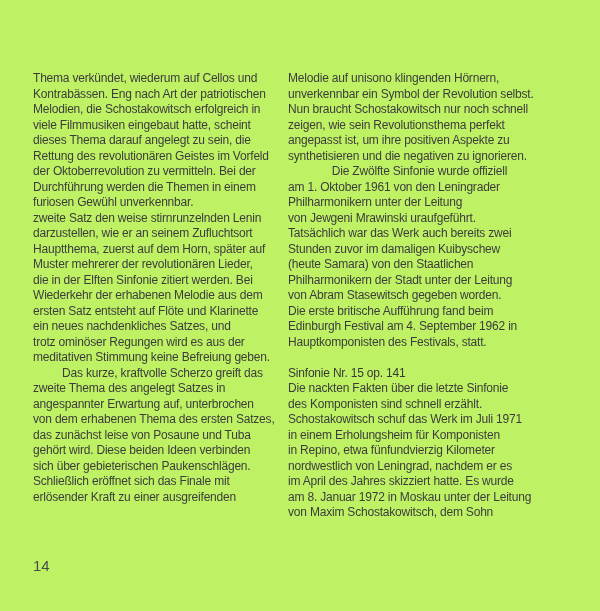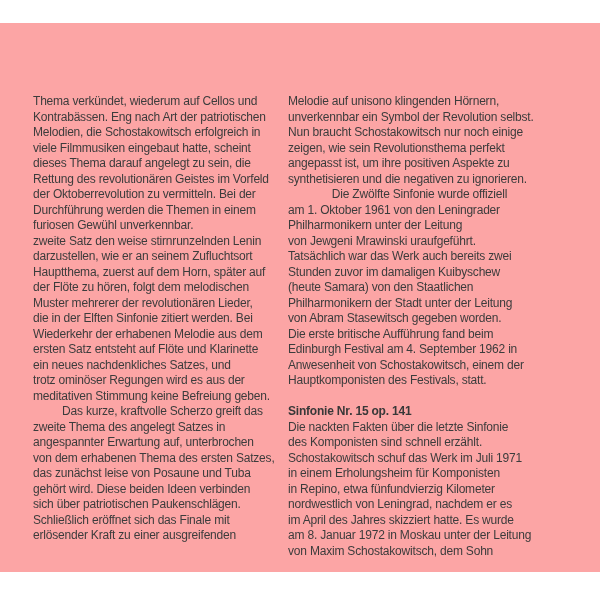--- a/index.html
+++ b/index.html
@@ -3,56 +3,55 @@
 <meta charset="utf-8">
 <style>
   html, body {
     margin: 0;
     padding: 0;
     background: #ffffff;
   }
   .page {
     position: relative;
     width: 600px;
-    height: 549px;
-    background: #fca5a5;
+    height: 611px;
+    background: #bef264;
     color: #3c3c3c;
     font-family: "Liberation Sans", "DejaVu Sans", sans-serif;
     font-size: 12px;
     letter-spacing: -0.2px;
     overflow: hidden;
-    margin-top: 23px;
   }
   .columns {
     position: absolute;
     left: 33px;
     top: 71px;
     display: flex;
     gap: 9px;
   }
   .col { flex: 0 0 auto; }
   .col-left  { width: 246px; }
   .col-right { width: 250px; }
   .block { margin: 0; padding: 0; }
   .line {
     height: 15.5px;
     line-height: 15.5px;
     white-space: pre;
   }
   .line.indent { padding-left: 13px; text-align: center; }
   .heading .line {
-    font-weight: 700;
+    font-weight: 400;
     color: #383838;
   }
   .spacer { height: 15.5px; }
   .page-number {
     position: absolute;
-    left: 20px;
+    left: 33px;
     top: 558px;
-    font-size: 12px;
+    font-size: 15px;
     line-height: 15px;
     color: #4a4a4a;
   }
 </style>
 </head>
 <body>
 
 <div class="page">
   <div class="columns">
     <div class="col col-left">
@@ -64,63 +63,61 @@
           <div class="line">dieses Thema darauf angelegt zu sein, die</div>
           <div class="line">Rettung des revolutionären Geistes im Vorfeld</div>
           <div class="line">der Oktoberrevolution zu vermitteln. Bei der</div>
           <div class="line">Durchführung werden die Themen in einem</div>
           <div class="line">furiosen Gewühl unverkennbar.</div>
         </div>
         <div class="block para">
           <div class="line">zweite Satz den weise stirnrunzelnden Lenin</div>
           <div class="line">darzustellen, wie er an seinem Zufluchtsort</div>
           <div class="line">Hauptthema, zuerst auf dem Horn, später auf</div>
-          <div class="line">der Flöte zu hören, folgt dem melodischen</div>
           <div class="line">Muster mehrerer der revolutionären Lieder,</div>
           <div class="line">die in der Elften Sinfonie zitiert werden. Bei</div>
           <div class="line">Wiederkehr der erhabenen Melodie aus dem</div>
           <div class="line">ersten Satz entsteht auf Flöte und Klarinette</div>
           <div class="line">ein neues nachdenkliches Satzes, und</div>
           <div class="line">trotz ominöser Regungen wird es aus der</div>
           <div class="line">meditativen Stimmung keine Befreiung geben.</div>
         </div>
         <div class="block para">
           <div class="line indent">Das kurze, kraftvolle Scherzo greift das</div>
           <div class="line">zweite Thema des angelegt Satzes in</div>
           <div class="line">angespannter Erwartung auf, unterbrochen</div>
           <div class="line">von dem erhabenen Thema des ersten Satzes,</div>
           <div class="line">das zunächst leise von Posaune und Tuba</div>
           <div class="line">gehört wird. Diese beiden Ideen verbinden</div>
-          <div class="line">sich über patriotischen Paukenschlägen.</div>
+          <div class="line">sich über gebieterischen Paukenschlägen.</div>
           <div class="line">Schließlich eröffnet sich das Finale mit</div>
           <div class="line">erlösender Kraft zu einer ausgreifenden</div>
         </div>
       </div>
     <div class="col col-right">
         <div class="block para">
           <div class="line">Melodie auf unisono klingenden Hörnern,</div>
           <div class="line">unverkennbar ein Symbol der Revolution selbst.</div>
-          <div class="line">Nun braucht Schostakowitsch nur noch einige</div>
+          <div class="line">Nun braucht Schostakowitsch nur noch schnell</div>
           <div class="line">zeigen, wie sein Revolutionsthema perfekt</div>
           <div class="line">angepasst ist, um ihre positiven Aspekte zu</div>
           <div class="line">synthetisieren und die negativen zu ignorieren.</div>
         </div>
         <div class="block para">
           <div class="line indent">Die Zwölfte Sinfonie wurde offiziell</div>
           <div class="line">am 1. Oktober 1961 von den Leningrader</div>
           <div class="line">Philharmonikern unter der Leitung</div>
           <div class="line">von Jewgeni Mrawinski uraufgeführt.</div>
           <div class="line">Tatsächlich war das Werk auch bereits zwei</div>
           <div class="line">Stunden zuvor im damaligen Kuibyschew</div>
           <div class="line">(heute Samara) von den Staatlichen</div>
           <div class="line">Philharmonikern der Stadt unter der Leitung</div>
           <div class="line">von Abram Stasewitsch gegeben worden.</div>
           <div class="line">Die erste britische Aufführung fand beim</div>
           <div class="line">Edinburgh Festival am 4. September 1962 in</div>
-          <div class="line">Anwesenheit von Schostakowitsch, einem der</div>
           <div class="line">Hauptkomponisten des Festivals, statt.</div>
         </div>
         <div class="block spacer"></div>
         <div class="block heading">
           <div class="line">Sinfonie Nr. 15 op. 141</div>
         </div>
         <div class="block para">
           <div class="line">Die nackten Fakten über die letzte Sinfonie</div>
           <div class="line">des Komponisten sind schnell erzählt.</div>
           <div class="line">Schostakowitsch schuf das Werk im Juli 1971</div>

